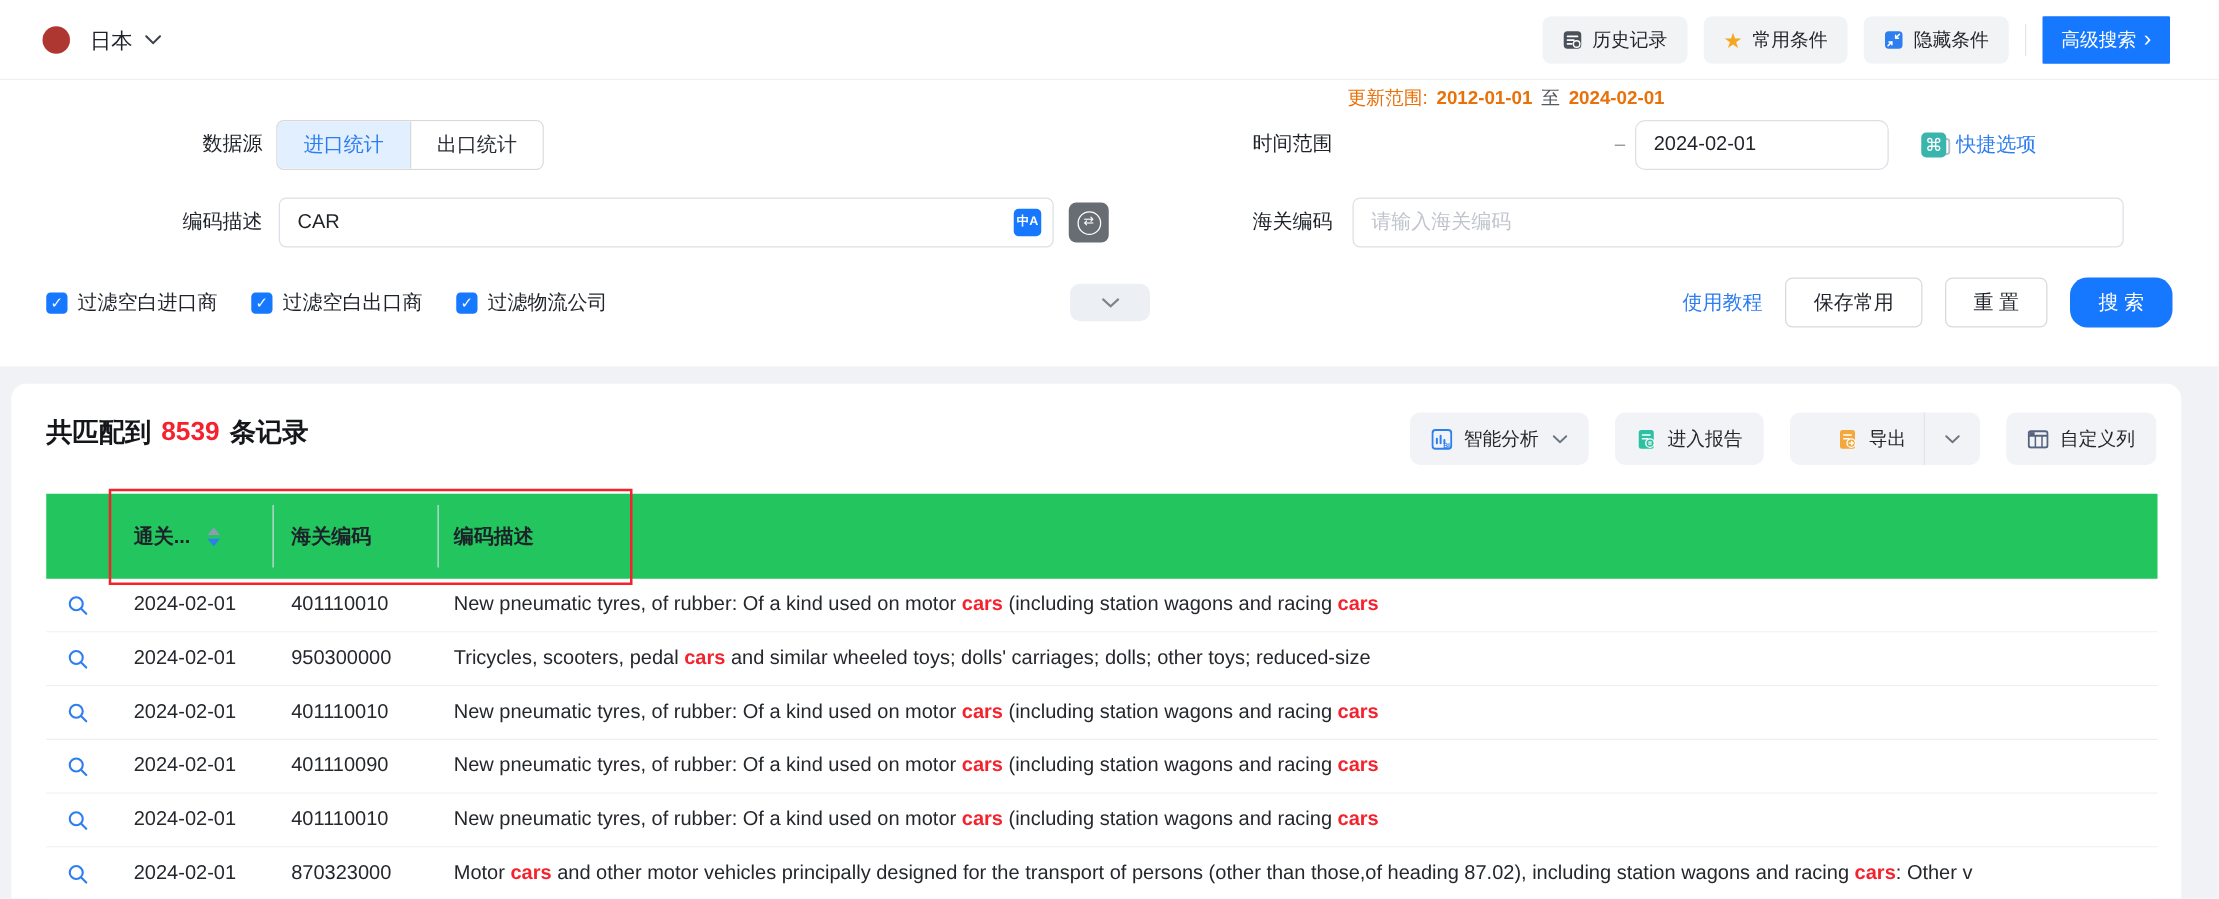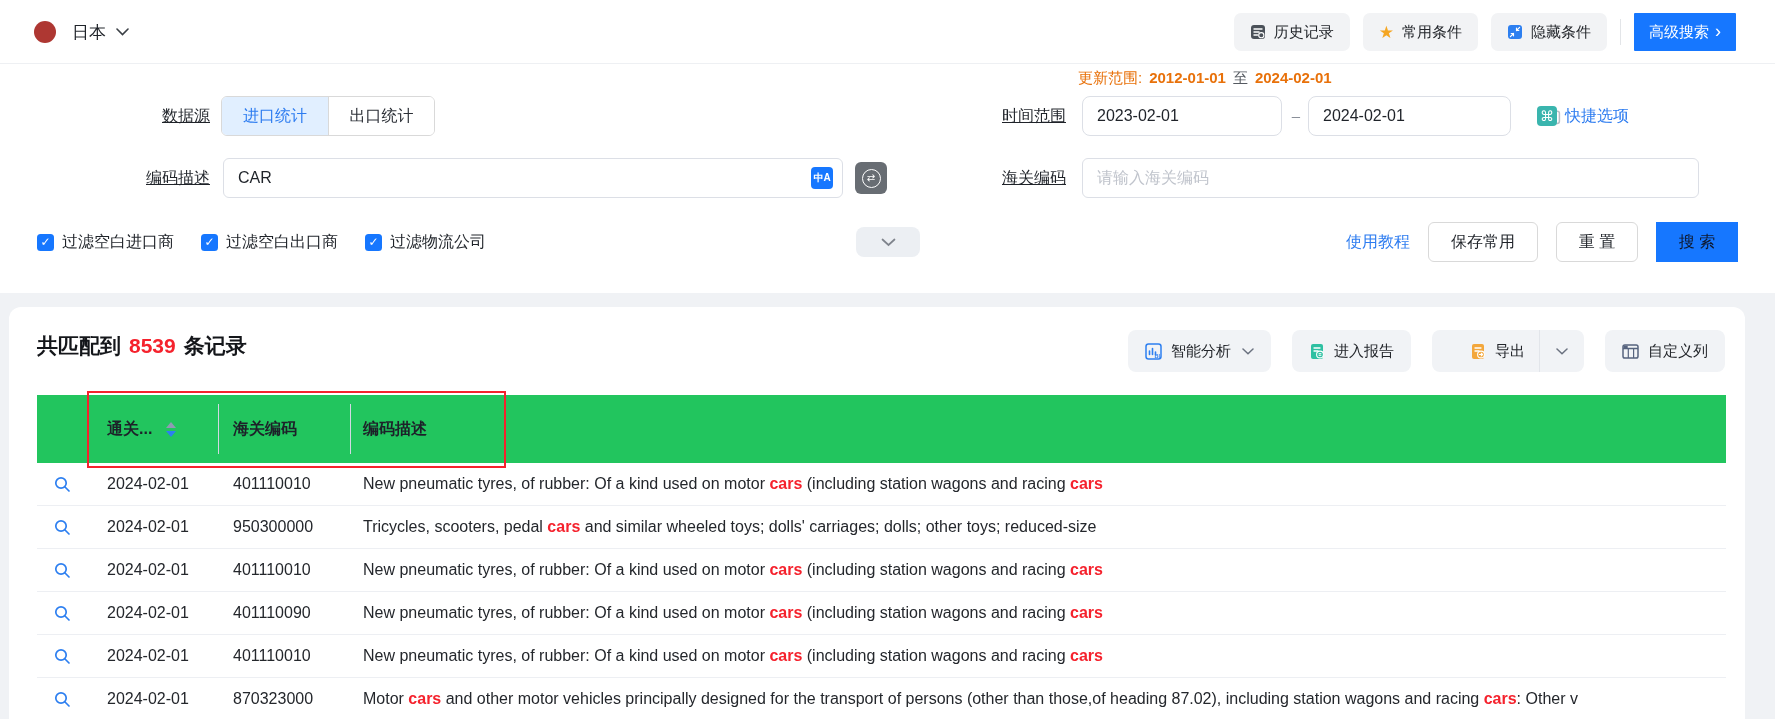--- a/index.html
+++ b/index.html
@@ -20,21 +20,21 @@
   .star { color:#f5a623; font-size:17px; line-height:1; }
   .adv-arrow { font-size:18px; line-height:1; margin-top:-2px; }
 
   
   .update-range { position:absolute; left:1078px; top:69px; font-size:15px; display:flex; gap:7px; align-items:baseline; }
   .ur-label { color:#e8710a; }
   .ur-date { color:#e8710a; font-weight:700; }
   .ur-to { color:#555a61; }
 
   
-  .flabel { position:absolute; width:110px; text-align:right; font-size:16px; color:#1f2329; line-height:40px;text-decoration:underline; }
+  .flabel { position:absolute; width:110px; text-align:right; font-size:16px; color:#1f2329; line-height:40px; }
   .seg-tabs { position:absolute; left:221px; top:96px; height:40px; display:flex; border:1px solid #d9d9d9; border-radius:6px; overflow:hidden; background:#fff; }
   .seg-tab { min-width:106px; padding:0 18px; display:flex; align-items:center; justify-content:center; font-size:16px; color:#2b2f36; cursor:pointer; background:#fff; }
   .seg-tab.active { background:#e1efff; color:#2d7cf0; }
   .seg-tab + .seg-tab { border-left:1px solid #d9d9d9; }
 
   .inputbox { position:absolute; height:40px; border:1px solid #dcdfe6; border-radius:6px; background:#fff; display:flex; align-items:center; }
   .inputbox input { border:none; outline:none; flex:1; height:100%; padding:0 14px; font-size:16px; font-family:inherit; color:#1f2329; background:transparent; }
   .inputbox input::placeholder { color:#c0c4cc; }
   .date-input { border-radius:8px; }
   .date-sep { position:absolute; left:1288px; top:96px; width:16px; line-height:40px; text-align:center; color:#8a8f99; font-size:15px; }
@@ -52,21 +52,21 @@
   .checkrow { position:absolute; left:37px; top:222px; height:40px; display:flex; align-items:center; gap:27px; }
   .checkitem { display:flex; align-items:center; gap:8px; cursor:pointer; }
   .checkbox { width:17px; height:17px; border-radius:3.5px; background:#1677ff; color:#fff; font-size:12px; font-weight:700; line-height:17px; text-align:center; }
   .checklabel { font-size:16px; color:#1f2329; }
 
   .collapse-pill { position:absolute; left:856px; top:227px; width:64px; height:30px; border-radius:8px; background:#eceff3; display:flex; align-items:center; justify-content:center; cursor:pointer; }
 
   .filter-actions { position:absolute; right:37px; top:222px; height:40px; display:flex; align-items:center; gap:18px; }
   .link-blue { color:#2d7cf0; font-size:16px; cursor:pointer;margin-left:16px; }
   .btn-outline { height:40px; min-width:82px; padding:0 18px; background:#fff; border:1px solid #d9d9d9; border-radius:6px; font-size:16px; color:#1f2329; display:flex; align-items:center; justify-content:center; cursor:pointer; }
-  .btn-primary { height:40px; min-width:82px; padding:0 18px; background:#1677ff; border-radius:0; font-size:16px; color:#0f172a; display:flex; align-items:center; justify-content:center; cursor:pointer; }
+  .btn-primary { height:40px; min-width:82px; padding:0 18px; background:#1677ff; border-radius:14px; font-size:16px; color:#ffffff; display:flex; align-items:center; justify-content:center; cursor:pointer; }
 
   
   .results-card { position:absolute; left:9px; top:307px; width:1736px; height:412px; background:#fff; border-radius:12px 12px 0 0; overflow:hidden; }
   .summary { position:absolute; left:28px; top:25px; font-size:21px; font-weight:700; color:#14161a; display:flex; gap:8px; align-items:center; }
   .summary .count { color:#f5222d; }
   .result-actions { position:absolute; right:20px; top:23px; height:42px; display:flex; align-items:center; gap:21px; }
   .act-btn { height:42px; padding:0 17px; background:#f1f3f6; border-radius:8px; display:flex; align-items:center; gap:9px; font-size:15px; color:#23262b; cursor:pointer; }
   .act-btn .chev { margin-left:2px; }
   .export-group { height:42px; background:#f1f3f6; border-radius:8px; display:flex; align-items:center; cursor:pointer; }
   .export-main { padding:0 14px 0 17px; display:flex; align-items:center; gap:9px; font-size:15px; color:#23262b;margin-left:21px; }
@@ -147,27 +147,20 @@
       <span class="ur-date">2024-02-01</span>
     </div>
 
     <div class="flabel" style="left:100px; top:96px;">数据源</div>
     <div class="seg-tabs">
       <div class="seg-tab active">进口统计</div>
       <div class="seg-tab">出口统计</div>
     </div>
 
     <div class="flabel" style="left:956px; top:96px;">时间范围</div>
-    <div class="inputbox date-input" style="left:1082px; top:96px; width:200px;">
-      <input value="2023-02-01" style="">
-      <svg class="cal-icon" viewBox="0 0 16 16">
-        <rect x="1.5" y="3" width="13" height="11.5" rx="2" fill="none" stroke="#b9bdc6" stroke-width="1.4"></rect>
-        <path d="M5 1.5 v3 M11 1.5 v3 M4.5 7.2 h7" stroke="#b9bdc6" stroke-width="1.4" stroke-linecap="round"></path>
-      </svg>
-    </div>
     <div class="date-sep">–</div>
     <div class="inputbox date-input" style="left:1308px; top:96px; width:203px;">
       <input value="2024-02-01" style="">
       <svg class="cal-icon" viewBox="0 0 16 16">
         <rect x="1.5" y="3" width="13" height="11.5" rx="2" fill="none" stroke="#b9bdc6" stroke-width="1.4"></rect>
         <path d="M5 1.5 v3 M11 1.5 v3 M4.5 7.2 h7" stroke="#b9bdc6" stroke-width="1.4" stroke-linecap="round"></path>
       </svg>
     </div>
     <div class="quick-opts">
       <span class="qo-icon">⌘</span>

